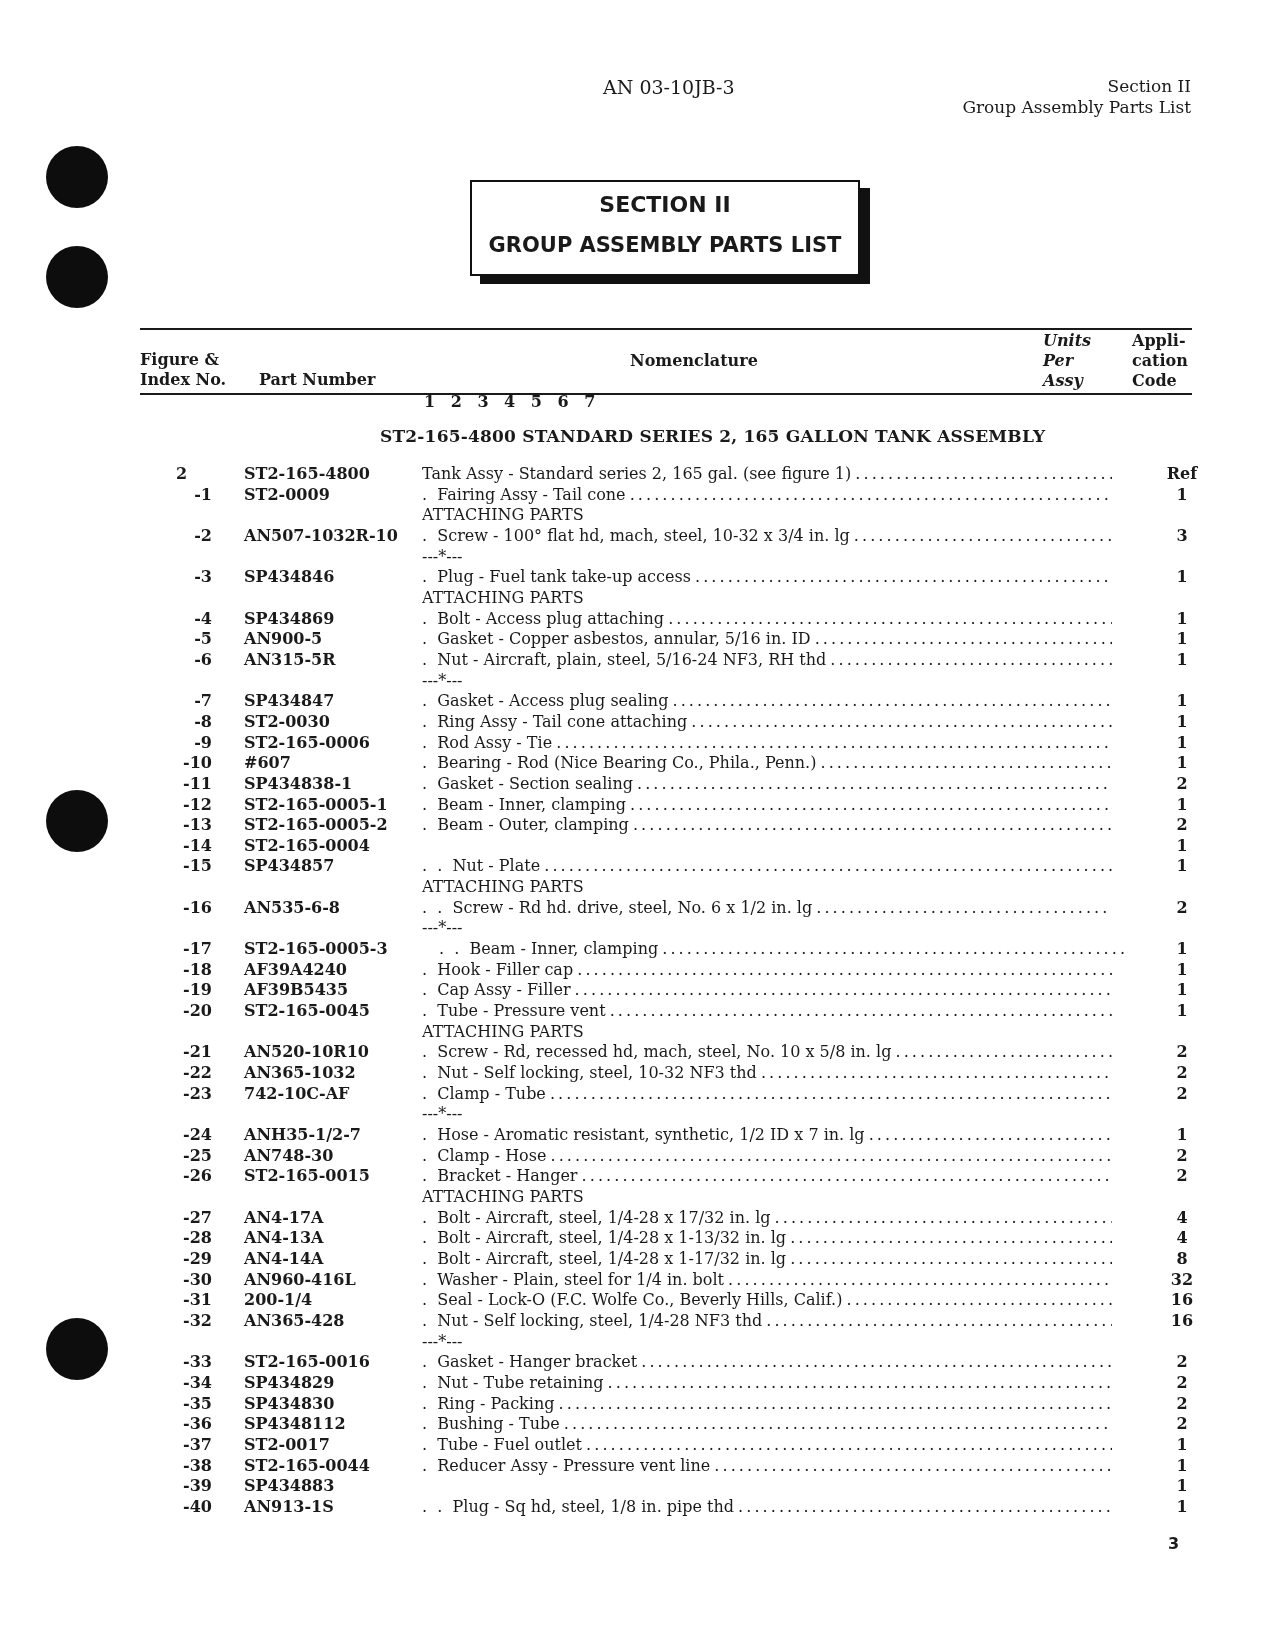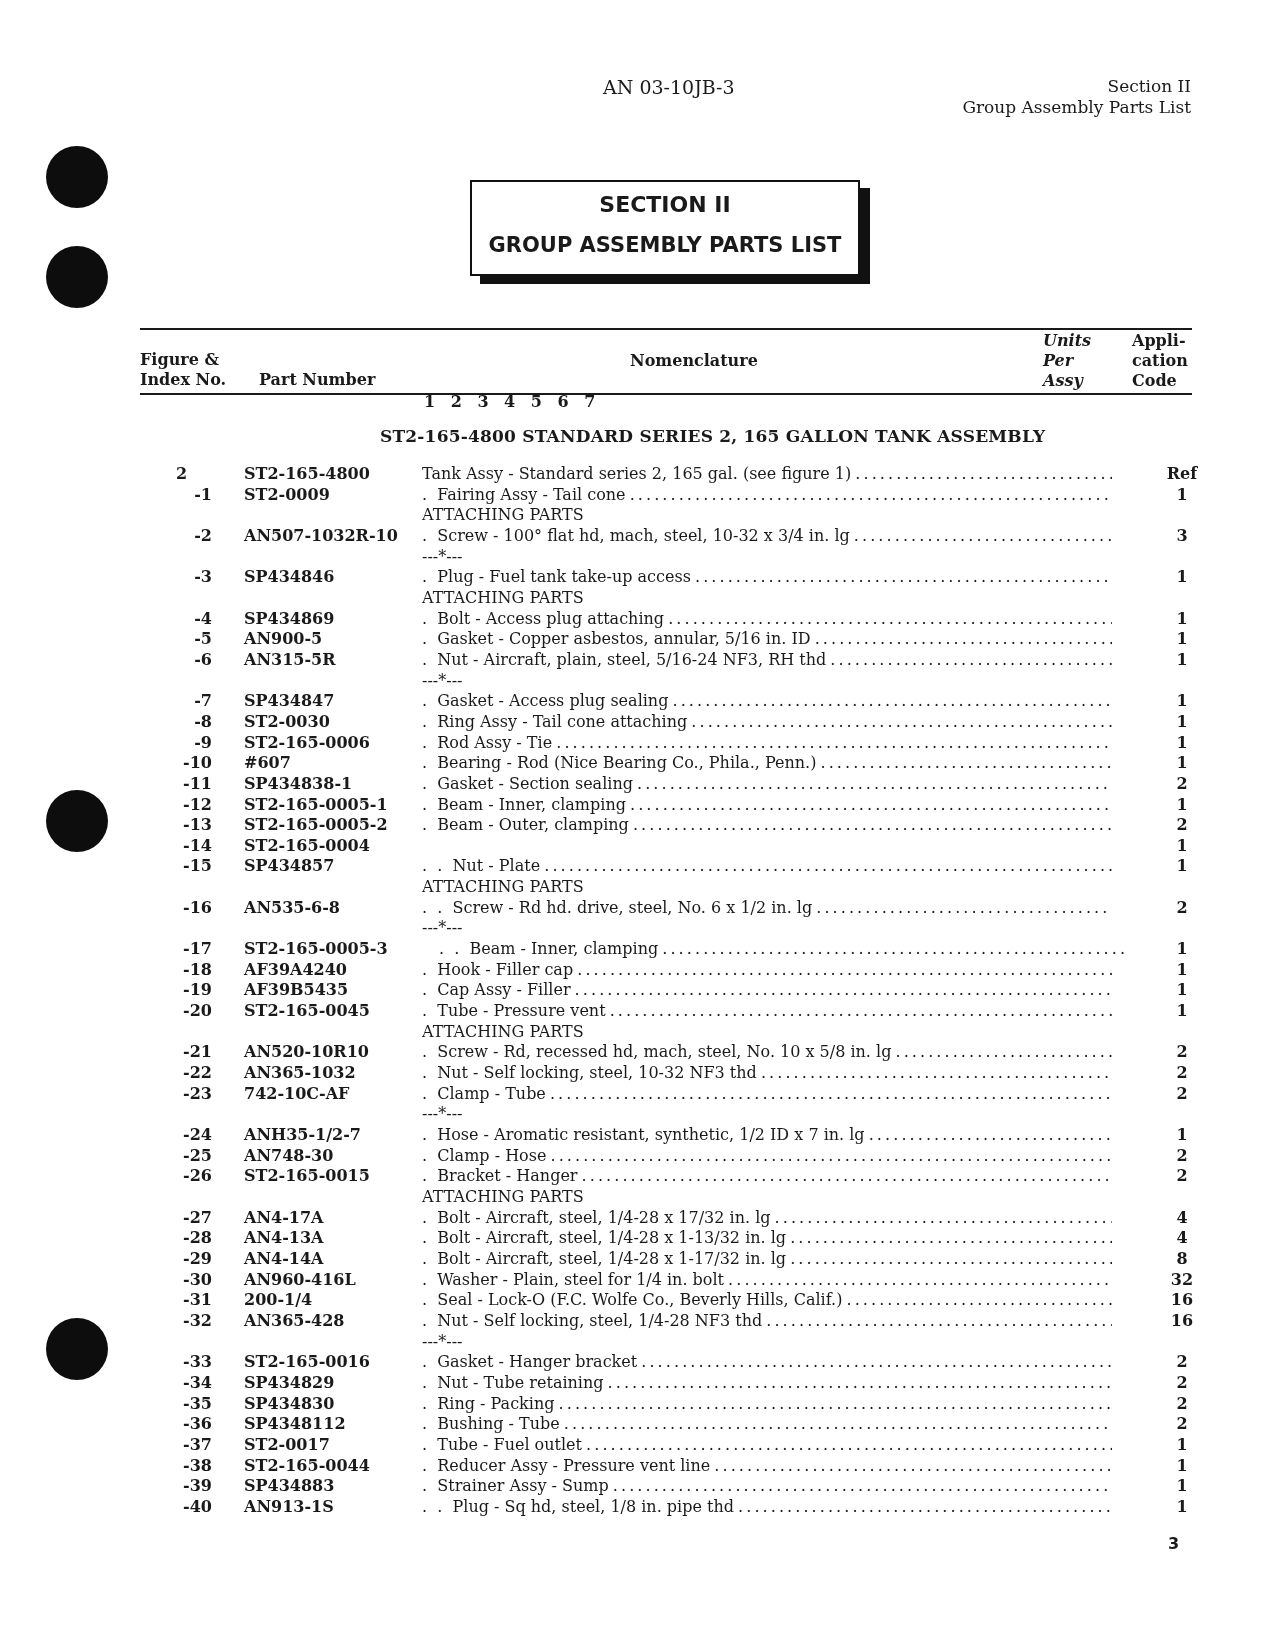--- a/index.html
+++ b/index.html
@@ -333,21 +333,20 @@
     </div>
     <div class="row">
       <span class="idx">-38</span>
       <span class="pn">ST2-165-0044</span>
       <span class="nom" style="width: 690px;"><span style="white-space: pre;">.  Reducer Assy - Pressure vent line</span><span class="dots"></span></span>
       <span class="units">1</span>
     </div>
     <div class="row">
       <span class="idx">-39</span>
       <span class="pn">SP434883</span>
-      <span class="nom" style="width: 690px;"><span style="white-space: pre;">.  Strainer Assy - Sump</span><span class="dots"></span></span>
       <span class="units">1</span>
     </div>
     <div class="row">
       <span class="idx">-40</span>
       <span class="pn">AN913-1S</span>
       <span class="nom" style="width: 690px;"><span style="white-space: pre;">.  .  Plug - Sq hd, steel, 1/8 in. pipe thd</span><span class="dots"></span></span>
       <span class="units">1</span>
     </div>
   </div>
 

